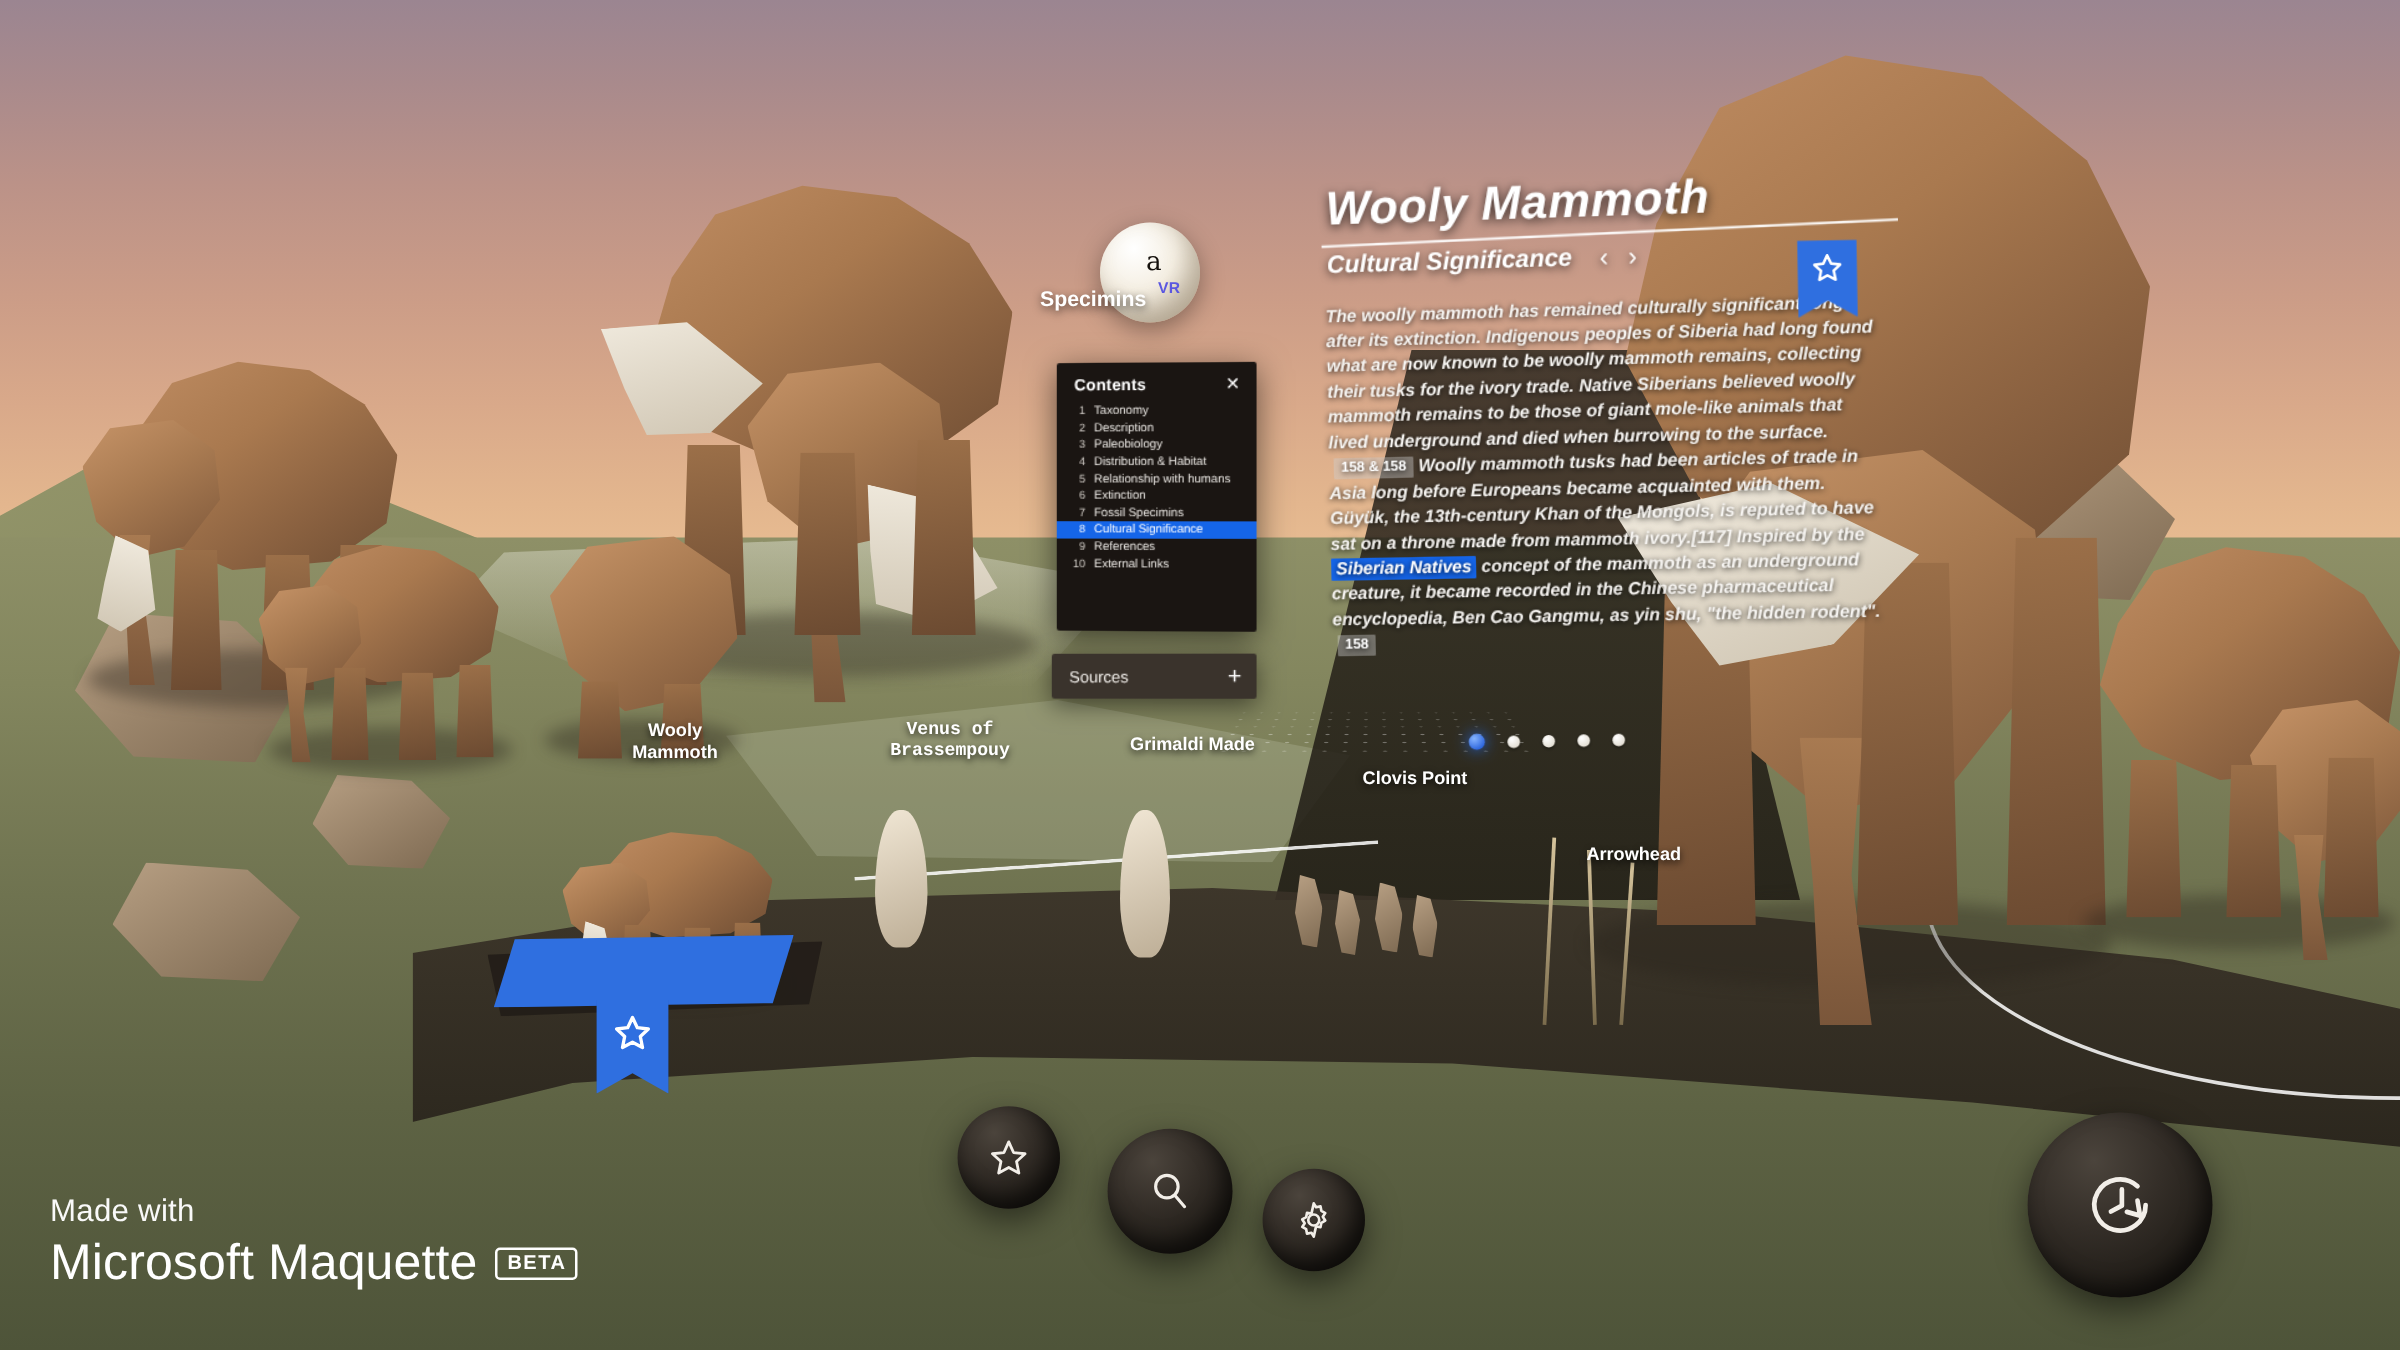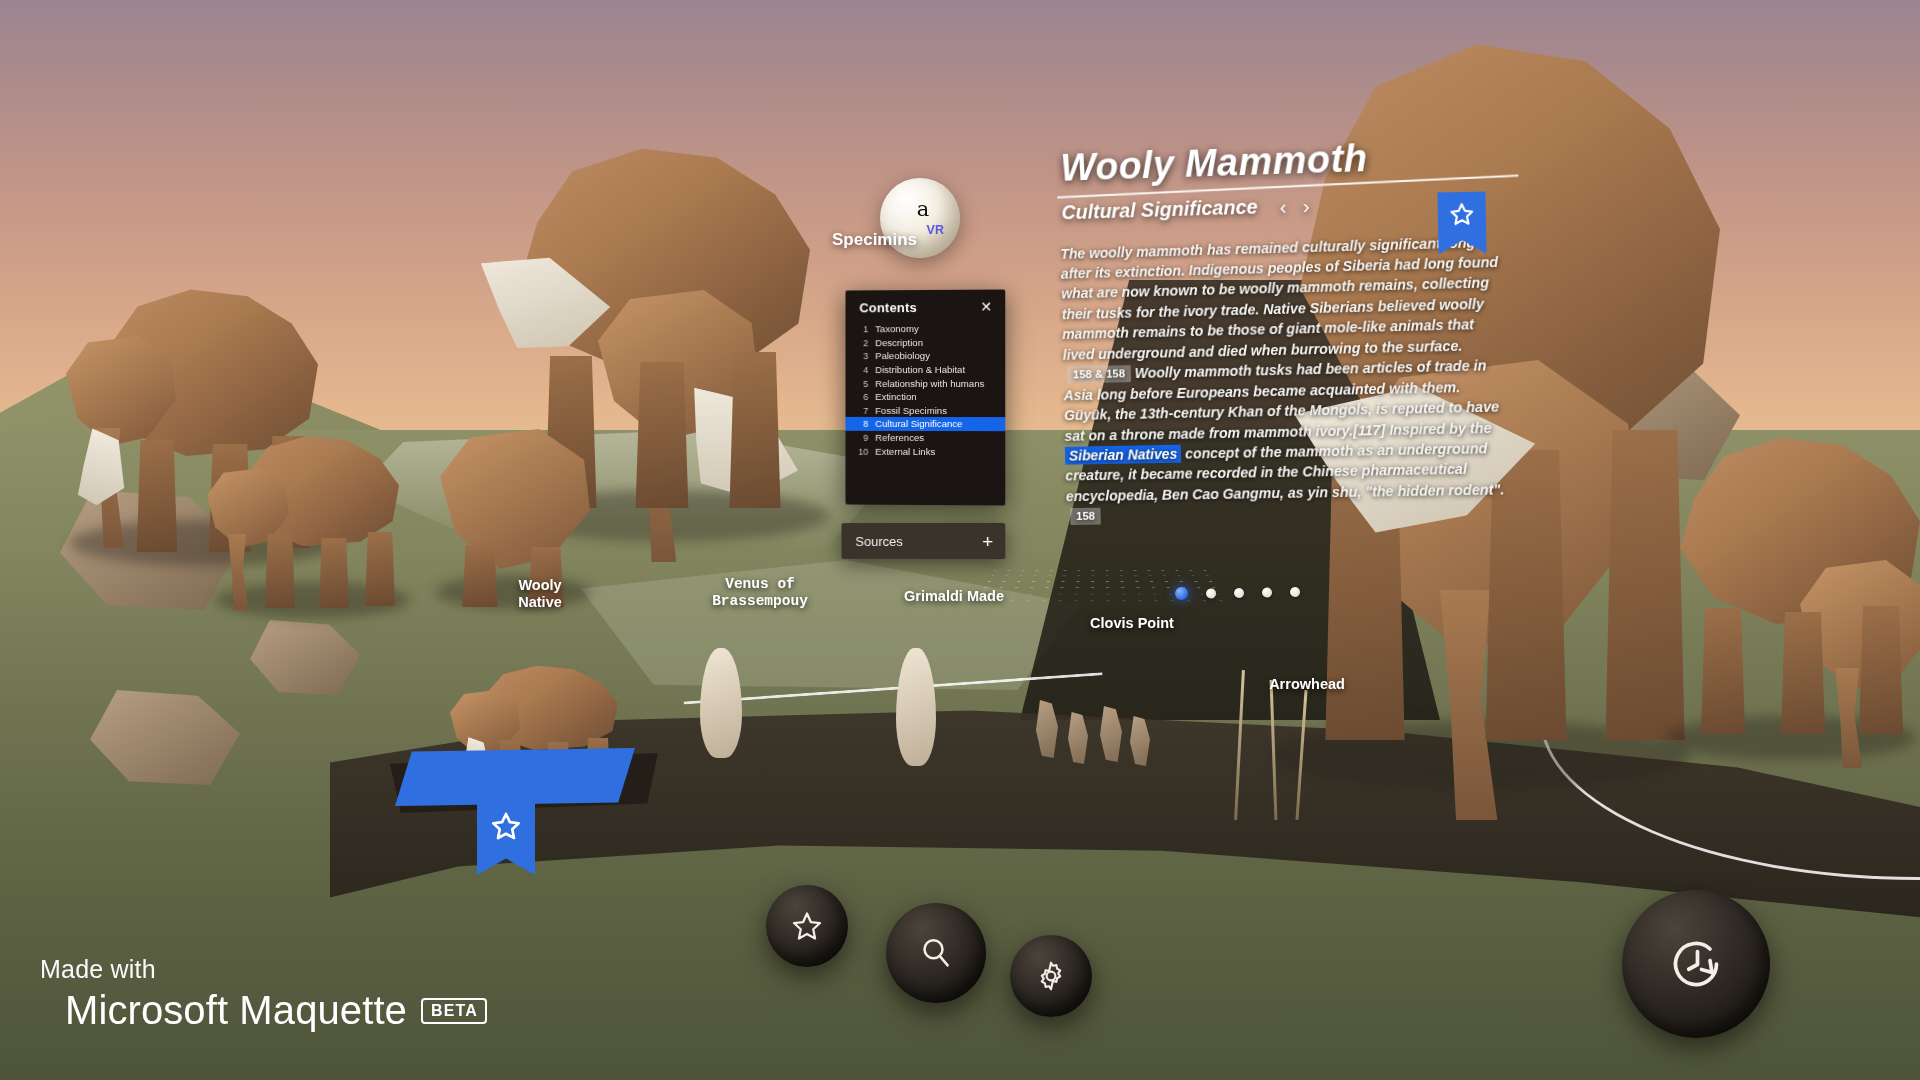--- a/index.html
+++ b/index.html
@@ -240,21 +240,21 @@
     position:absolute; border-radius:50%;
     background:radial-gradient(circle at 36% 26%, #4b443c 0%, #342e28 38%, #211d18 70%, #14110e 100%);
     box-shadow:0 10px 26px rgba(0,0,0,.5), inset -6px -8px 16px rgba(0,0,0,.55);
     display:flex; align-items:center; justify-content:center; cursor:pointer;
   }
   .orb svg { display:block; }
 
   
   .brand { position:absolute; left:40px; top:955px; color:#ffffff; }
   .brand-made { font-size:25px; font-weight:300; letter-spacing:.2px; opacity:.97; }
-  .brand-row { display:flex; align-items:center; gap:14px; margin-top:4px;margin-left:25px; }
+  .brand-row { display:flex; align-items:center; gap:14px; margin-top:4px; }
   .brand-name { font-size:40px; font-weight:300; letter-spacing:.1px; }
   .brand-beta {
     border:2.5px solid #fff; border-radius:4px; padding:2px 7px 2px 8px;
     font-size:16px; font-weight:bold; letter-spacing:1.2px;
   }
 
   
   .dotfield { position:absolute; left:980px; top:545px; width:240px; height:80px;
     background-image:radial-gradient(rgba(255,255,255,.55) 1px, transparent 1.2px);
     background-size:15px 13px; transform:perspective(400px) rotateX(62deg); opacity:.65; }
@@ -464,21 +464,21 @@
 
   <div class="dots">
     <span class="dot active"></span>
     <span class="dot"></span>
     <span class="dot"></span>
     <span class="dot"></span>
     <span class="dot"></span>
   </div>
 
   <div class="scene-label" style="left:480px;  top:577px; width:120px;">Wooly
-Native</div>
+Mammoth</div>
   <div class="scene-label" style="left:690px;  top:576px; width:140px;font-family:Liberation Mono, monospace;">Venus of
 Brassempouy</div>
   <div class="scene-label" style="left:874px;  top:588px; width:160px;">Grimaldi Made</div>
   <div class="scene-label" style="left:1062px; top:615px; width:140px;">Clovis Point</div>
   <div class="scene-label" style="left:1242px; top:676px; width:130px;">Arrowhead</div>
 
   <div class="orb" style="left:766px; top:885px; width:82px; height:82px;">
     <svg width="34" height="34" viewBox="0 0 24 24" fill="none" stroke="#f2eee8" stroke-width="1.6" stroke-linejoin="round">
       <polygon points="12,3.2 14.7,9.2 21.2,9.9 16.4,14.3 17.7,20.8 12,17.6 6.3,20.8 7.6,14.3 2.8,9.9 9.3,9.2"></polygon>
     </svg>

